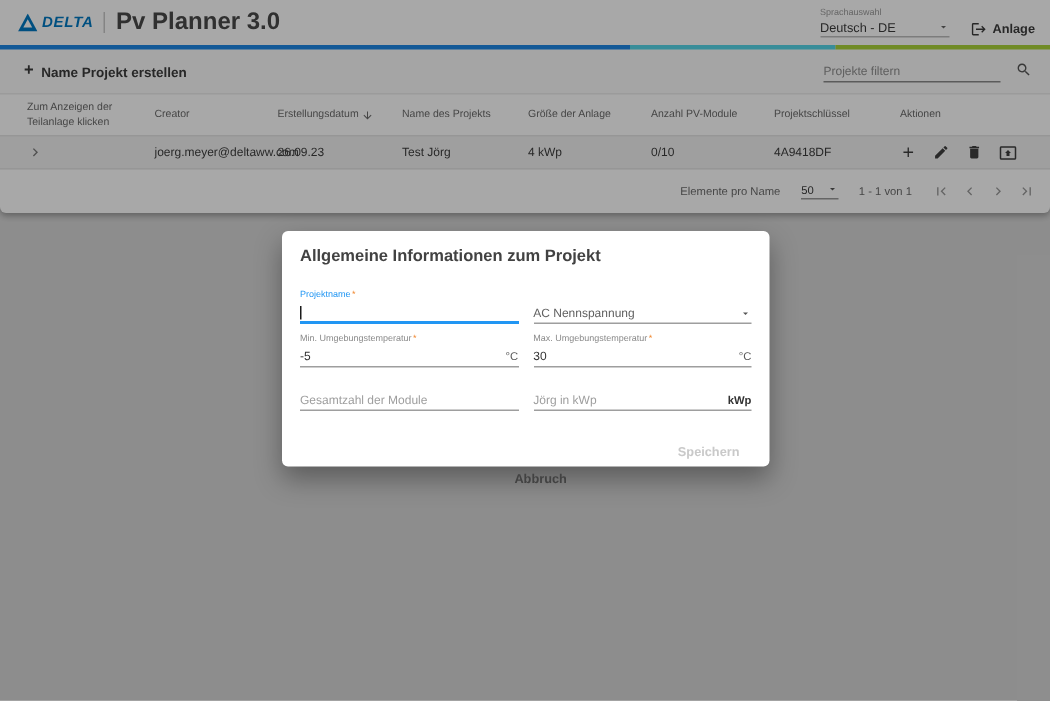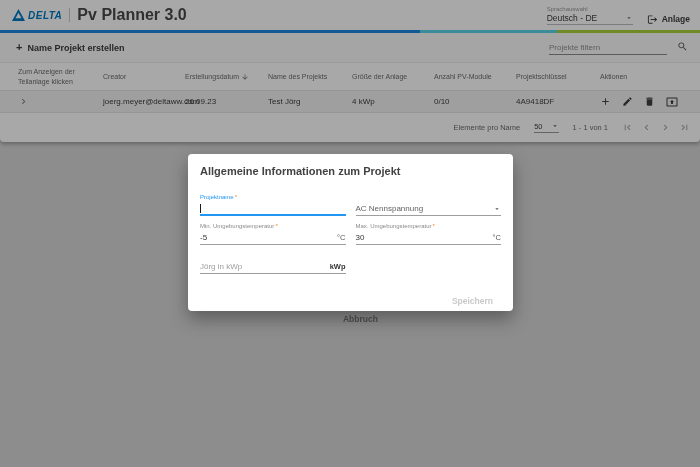--- a/index.html
+++ b/index.html
@@ -333,20 +333,25 @@
         <span>Max. Umgebungstemperatur</span><span class="req">*</span>
       </span>
       <div class="f-input">
         <span>30</span>
         <span class="suffix">°C</span>
       </div>
     </div>
 
     <div class="field no-label-pad">
       <div class="f-input">
+        <span class="f-placeholder">Gesamtzahl der Module</span>
+      </div>
+    </div>
+    <div class="field no-label-pad">
+      <div class="f-input">
         <span class="f-placeholder">Jörg in kWp</span>
         <span class="suffix bold">kWp</span>
       </div>
     </div>
   </div>
 
   <div class="dialog-actions">
     <button class="text-btn btn-cancel">Abbruch</button>
     <button class="text-btn btn-save">Speichern</button>
   </div>

